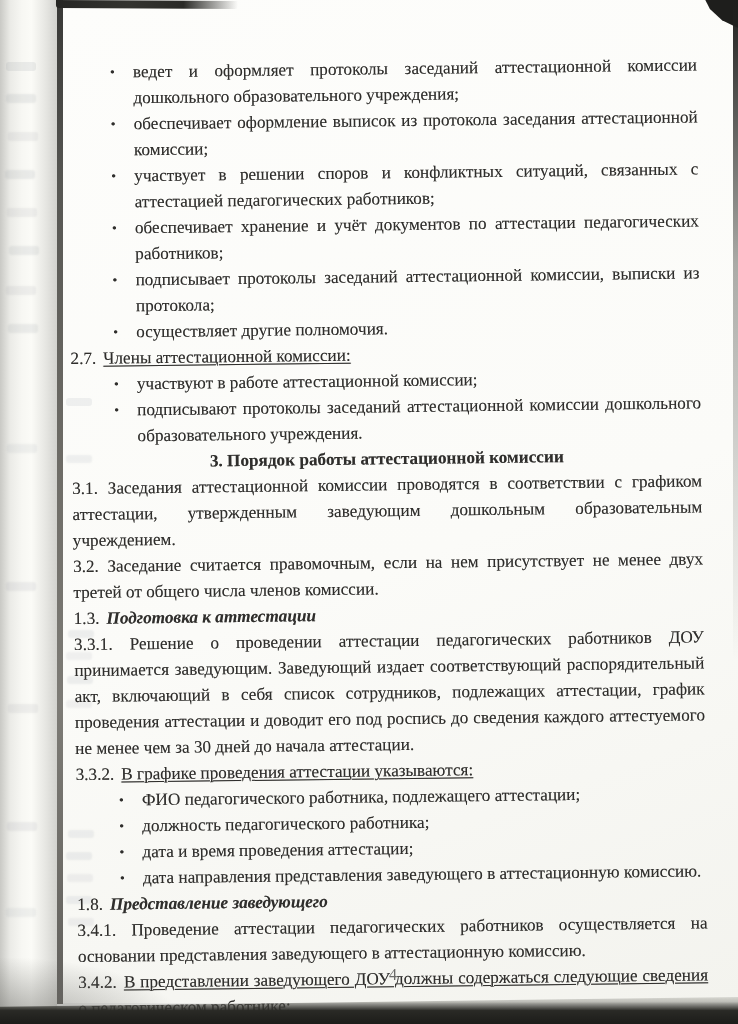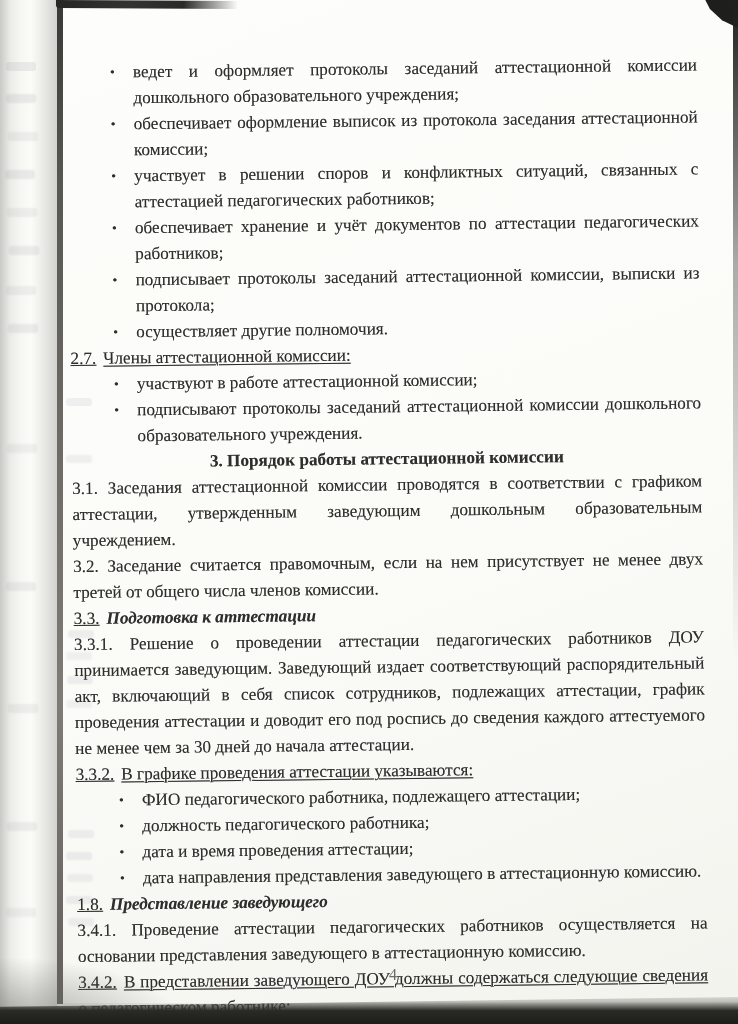--- a/index.html
+++ b/index.html
@@ -51,21 +51,21 @@
 
   
   .content{position:absolute;left:67px;top:60px;width:630px;
     transform:rotate(-.7deg);transform-origin:10px 10px;
     font-size:17.2px;line-height:26px;color:#2f2e2c;
     text-shadow:0 0 .5px rgba(47,46,44,.45);}
   .para{margin:0;text-align:justify;}
   .center-h{margin:0;text-align:center;font-weight:700;}
   .bi{position:relative;margin:0;padding-left:66px;text-align:justify;}
   .mk{position:absolute;left:43px;top:0;font-size:14px;}
-  .num{padding-right:7px;text-decoration:underline;}
+  .num{padding-right:7px;}
   .u{text-decoration:underline;text-underline-offset:2px;text-decoration-thickness:1px;}
   .bit{font-weight:700;font-style:italic;}
   .pageno{position:absolute;left:63px;top:966px;width:660px;text-align:center;
     font-size:16px;color:#6b6b69;font-family:"Liberation Serif",serif;}
 </style>
 </head>
 <body>
 
 <div id="stage">
   <div class="prev-strip"></div>
@@ -89,21 +89,21 @@
     <div class="para"><span class="num">2.7.</span><span class="u">Члены аттестационной комиссии:</span></div>
 
     <div class="bi"><span class="mk">•</span><span>участвуют в работе аттестационной комиссии;</span></div>
     <div class="bi"><span class="mk">•</span><span>подписывают протоколы заседаний аттестационной комиссии дошкольного образовательного учреждения.</span></div>
 
     <div class="center-h">3. Порядок работы аттестационной комиссии</div>
 
     <div class="para">3.1. Заседания аттестационной комиссии проводятся в соответствии с графиком аттестации, утвержденным заведующим дошкольным образовательным учреждением.</div>
     <div class="para">3.2. Заседание считается правомочным, если на нем присутствует не менее двух третей от общего числа членов комиссии.</div>
 
-    <div class="para"><span class="num">3.3.</span><span class="bit">Подготовка к аттестации</span></div>
+    <div class="para"><span class="num">1.3.</span><span class="bit">Подготовка к аттестации</span></div>
 
     <div class="para">3.3.1. Решение о проведении аттестации педагогических работников ДОУ принимается заведующим. Заведующий издает соответствующий распорядительный акт, включающий в себя список сотрудников, подлежащих аттестации, график проведения аттестации и доводит его под роспись до сведения каждого аттестуемого не менее чем за 30 дней до начала аттестации.</div>
 
     <div class="para"><span class="num">3.3.2.</span><span class="u">В графике проведения аттестации указываются:</span></div>
 
     <div class="bi"><span class="mk">•</span><span>ФИО педагогического работника, подлежащего аттестации;</span></div>
     <div class="bi"><span class="mk">•</span><span>должность педагогического работника;</span></div>
     <div class="bi"><span class="mk">•</span><span>дата и время проведения аттестации;</span></div>
     <div class="bi"><span class="mk">•</span><span>дата направления представления заведующего в аттестационную комиссию.</span></div>
 

